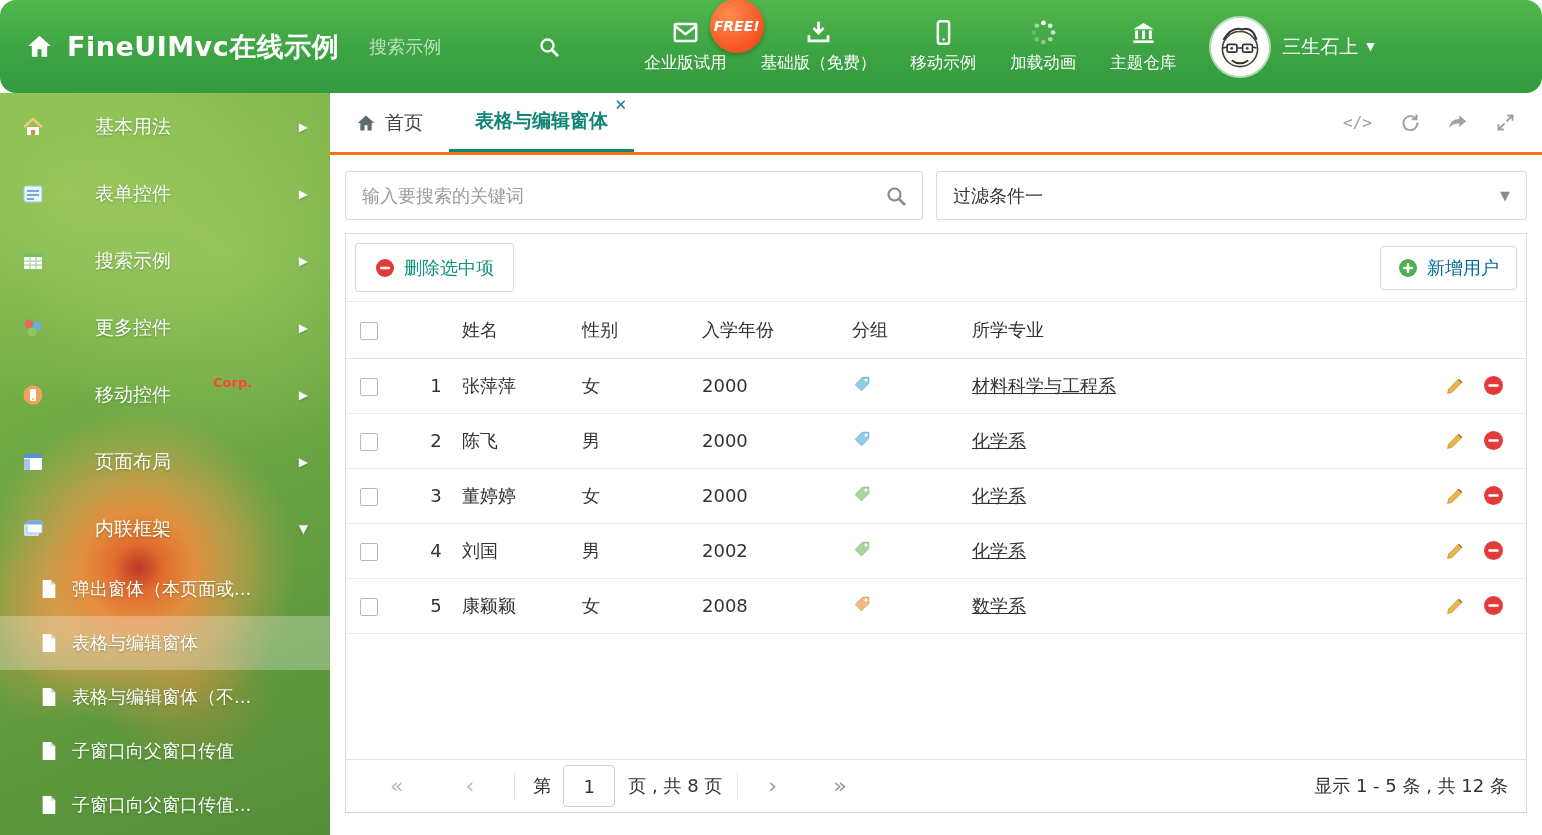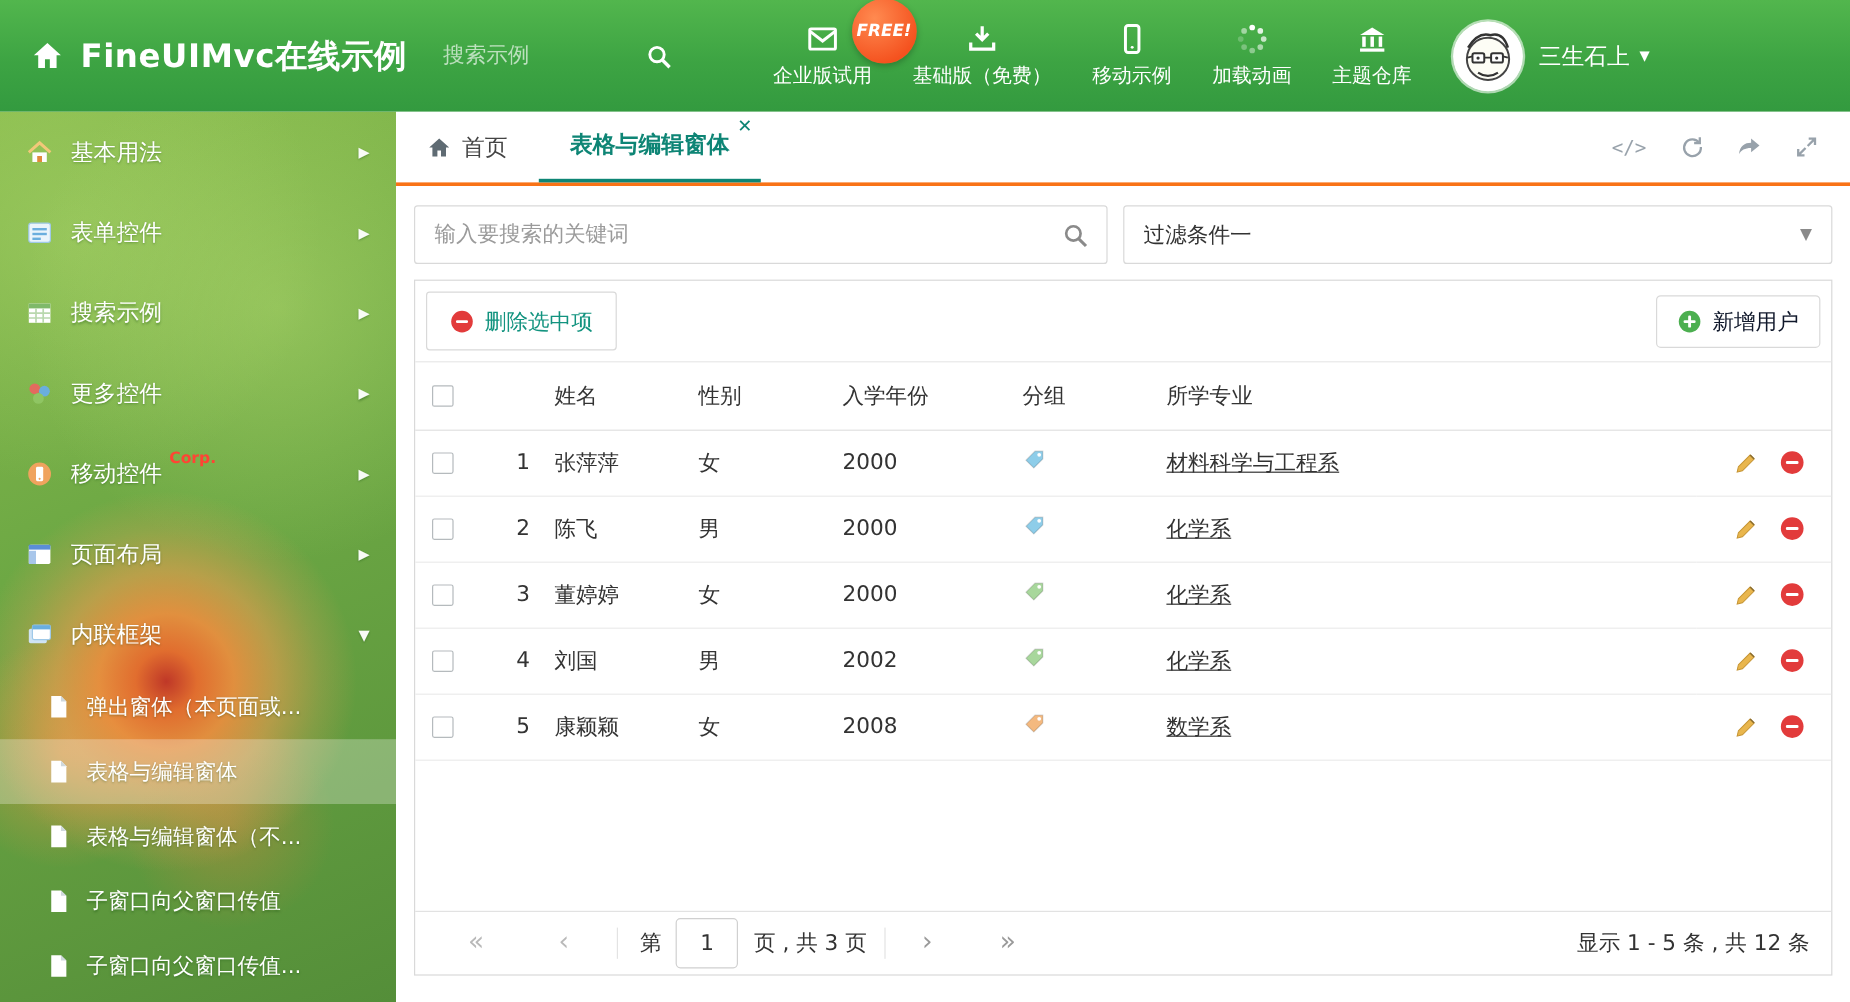--- a/index.html
+++ b/index.html
@@ -1,21 +1,21 @@
 <!DOCTYPE html>
 <html><head>
 <meta charset="utf-8">
 <style>
   * { margin:0; padding:0; box-sizing:border-box; }
   html,body { width:1542px; height:835px; overflow:hidden; font-family:"DejaVu Sans","Liberation Sans",sans-serif; background:#fff; }
 
   
   .header { position:absolute; top:0; left:0; width:1542px; height:93px;
     background:linear-gradient(180deg,#52b64d 0%,#3da443 55%,#339a3f 100%);
-    display:flex; align-items:center; padding:0 22px 0 26px; color:#fff; z-index:5; }
+    display:flex; align-items:center; padding:0 22px 0 26px; color:#fff; z-index:5;border-radius:16px; }
   .brand { display:flex; align-items:center; }
   .brand-title { font-size:27px; font-weight:700; margin-left:14px; letter-spacing:.5px; }
   .hdr-search { display:flex; align-items:center; margin-left:30px; }
   .hdr-search input { width:158px; background:transparent; border:none; outline:none;
     color:#fff; font-size:18px; font-family:inherit; }
   .hdr-search input::placeholder { color:rgba(255,255,255,.65); }
   .hdr-search .sicon { margin-left:10px; }
   .hdr-nav { display:flex; align-items:center; margin-left:66px; }
   .hdr-nav-item { position:relative; display:flex; flex-direction:column; align-items:center;
     gap:6px; padding:0 17px; cursor:pointer; }
@@ -33,21 +33,21 @@
   
   .sidebar { position:absolute; top:93px; left:0; width:330px; bottom:0; overflow:hidden;
     background:
       radial-gradient(circle at 42% 64%, rgba(196,50,38,.95) 0%, rgba(235,105,45,.92) 5%, rgba(246,140,62,.85) 11%, rgba(248,155,80,.55) 18%, rgba(248,160,90,.22) 25%, transparent 31%),
       radial-gradient(circle at 16% 72%, rgba(250,150,70,.55) 0%, transparent 16%),
       radial-gradient(circle at 58% 80%, rgba(240,130,60,.35) 0%, transparent 14%),
       radial-gradient(circle at 70% 22%, rgba(190,225,120,.4) 0%, transparent 34%),
       radial-gradient(circle at 18% 14%, rgba(175,215,110,.45) 0%, transparent 30%),
       linear-gradient(158deg,#8abd4e 0%,#6da844 45%,#548e39 100%); }
   .side-item { height:67px; display:flex; align-items:center; padding:0 22px; color:#fff;
-    font-size:19px; cursor:pointer; text-shadow:0 1px 2px rgba(0,60,0,.35); }
+    font-size:19px; cursor:pointer; text-shadow:0 1px 2px rgba(0,60,0,.35);gap:36px; }
   .side-item .si { width:22px; height:22px; margin-right:15px; flex:none; }
   .side-item .arrow { margin-left:auto; font-size:12px; opacity:.95; }
   .side-item .corp { color:#ff4434; font-size:13px; margin-left:6px; align-self:flex-start; margin-top:14px; text-shadow:none; font-weight:700;}
   .side-sub { height:54px; display:flex; align-items:center; padding:0 22px 0 40px; color:#fff;
     font-size:18px; cursor:pointer; text-shadow:0 1px 2px rgba(0,60,0,.35); white-space:nowrap; }
   .side-sub.active { background:rgba(255,255,255,.28); }
   .side-sub .sfi { width:18px; height:20px; margin-right:14px; flex:none; }
 
   
   .main { position:absolute; top:93px; left:330px; right:0; bottom:0; background:#fff;
@@ -71,21 +71,21 @@
     padding:0 16px; font-size:18px; color:#333; cursor:pointer; }
   .dropdown .caret { margin-left:auto; color:#8a8a8a; font-size:13px; }
 
   .panel { margin:13px 0 22px; border:1px solid #d9d9d9; flex:1; display:flex; flex-direction:column; }
   .toolbar { padding:9px; display:flex; align-items:center; border-bottom:1px solid #e8e8e8; flex:none; }
   .btn-delete { display:inline-flex; align-items:center; gap:9px; height:49px; padding:0 19px;
     border:1px solid #d9d9d9; border-radius:3px; background:#fff; font-size:18px; color:#12937f;
     cursor:pointer; font-family:inherit; }
   .btn-add { margin-left:auto; display:inline-flex; align-items:center; gap:9px; height:44px;
     padding:16px 17px; border:1px solid #d9d9d9; border-radius:4px; background:#fff; font-size:18px;
-    color:#0f172a; cursor:pointer; font-family:inherit; }
+    color:#0369a1; cursor:pointer; font-family:inherit; }
 
   table.grid { border-collapse:collapse; width:100%; flex:none; }
   table.grid th { font-weight:400; font-size:18px; color:#333; text-align:left; height:56px;
     border-bottom:1px solid #e0e0e0; padding-left:2px; }
   table.grid td { font-size:18px; color:#333; height:55px; border-bottom:1px solid #ececec; padding-left:2px; }
   .cell-check { padding-left:14px !important; }
   .cell-index { text-align:center; }
   input.cb { appearance:none; -webkit-appearance:none; width:18px; height:18px;
     border:1px solid #b5babd; border-radius:2px; background:#fff; cursor:pointer; vertical-align:middle; }
   a.major { color:#333; text-decoration:underline; cursor:pointer; }
@@ -568,21 +568,21 @@
         </tr>
           </tbody>
       </table>
 
       <div class="pager">
         <span class="pg-arrow dim" style="margin-left:26px">«</span>
         <span class="pg-arrow dim" style="margin-left:62px">‹</span>
         <span class="pg-div" style="margin-left:40px"></span>
         <span class="pg-label" style="margin-left:18px">第</span>
         <input class="pg-input" style="margin-left: 12px;" value="1">
-        <span class="pg-label" style="margin-left:13px">页 , 共 3 页</span>
+        <span class="pg-label" style="margin-left:13px">页 , 共 8 页</span>
         <span class="pg-div" style="margin-left:15px"></span>
         <span class="pg-arrow" style="margin-left:30px">›</span>
         <span class="pg-arrow" style="margin-left:56px">»</span>
         <span class="pg-summary">显示 1 - 5 条 , 共 12 条</span>
       </div>
 
     </div>
   </div>
 </div>
 

